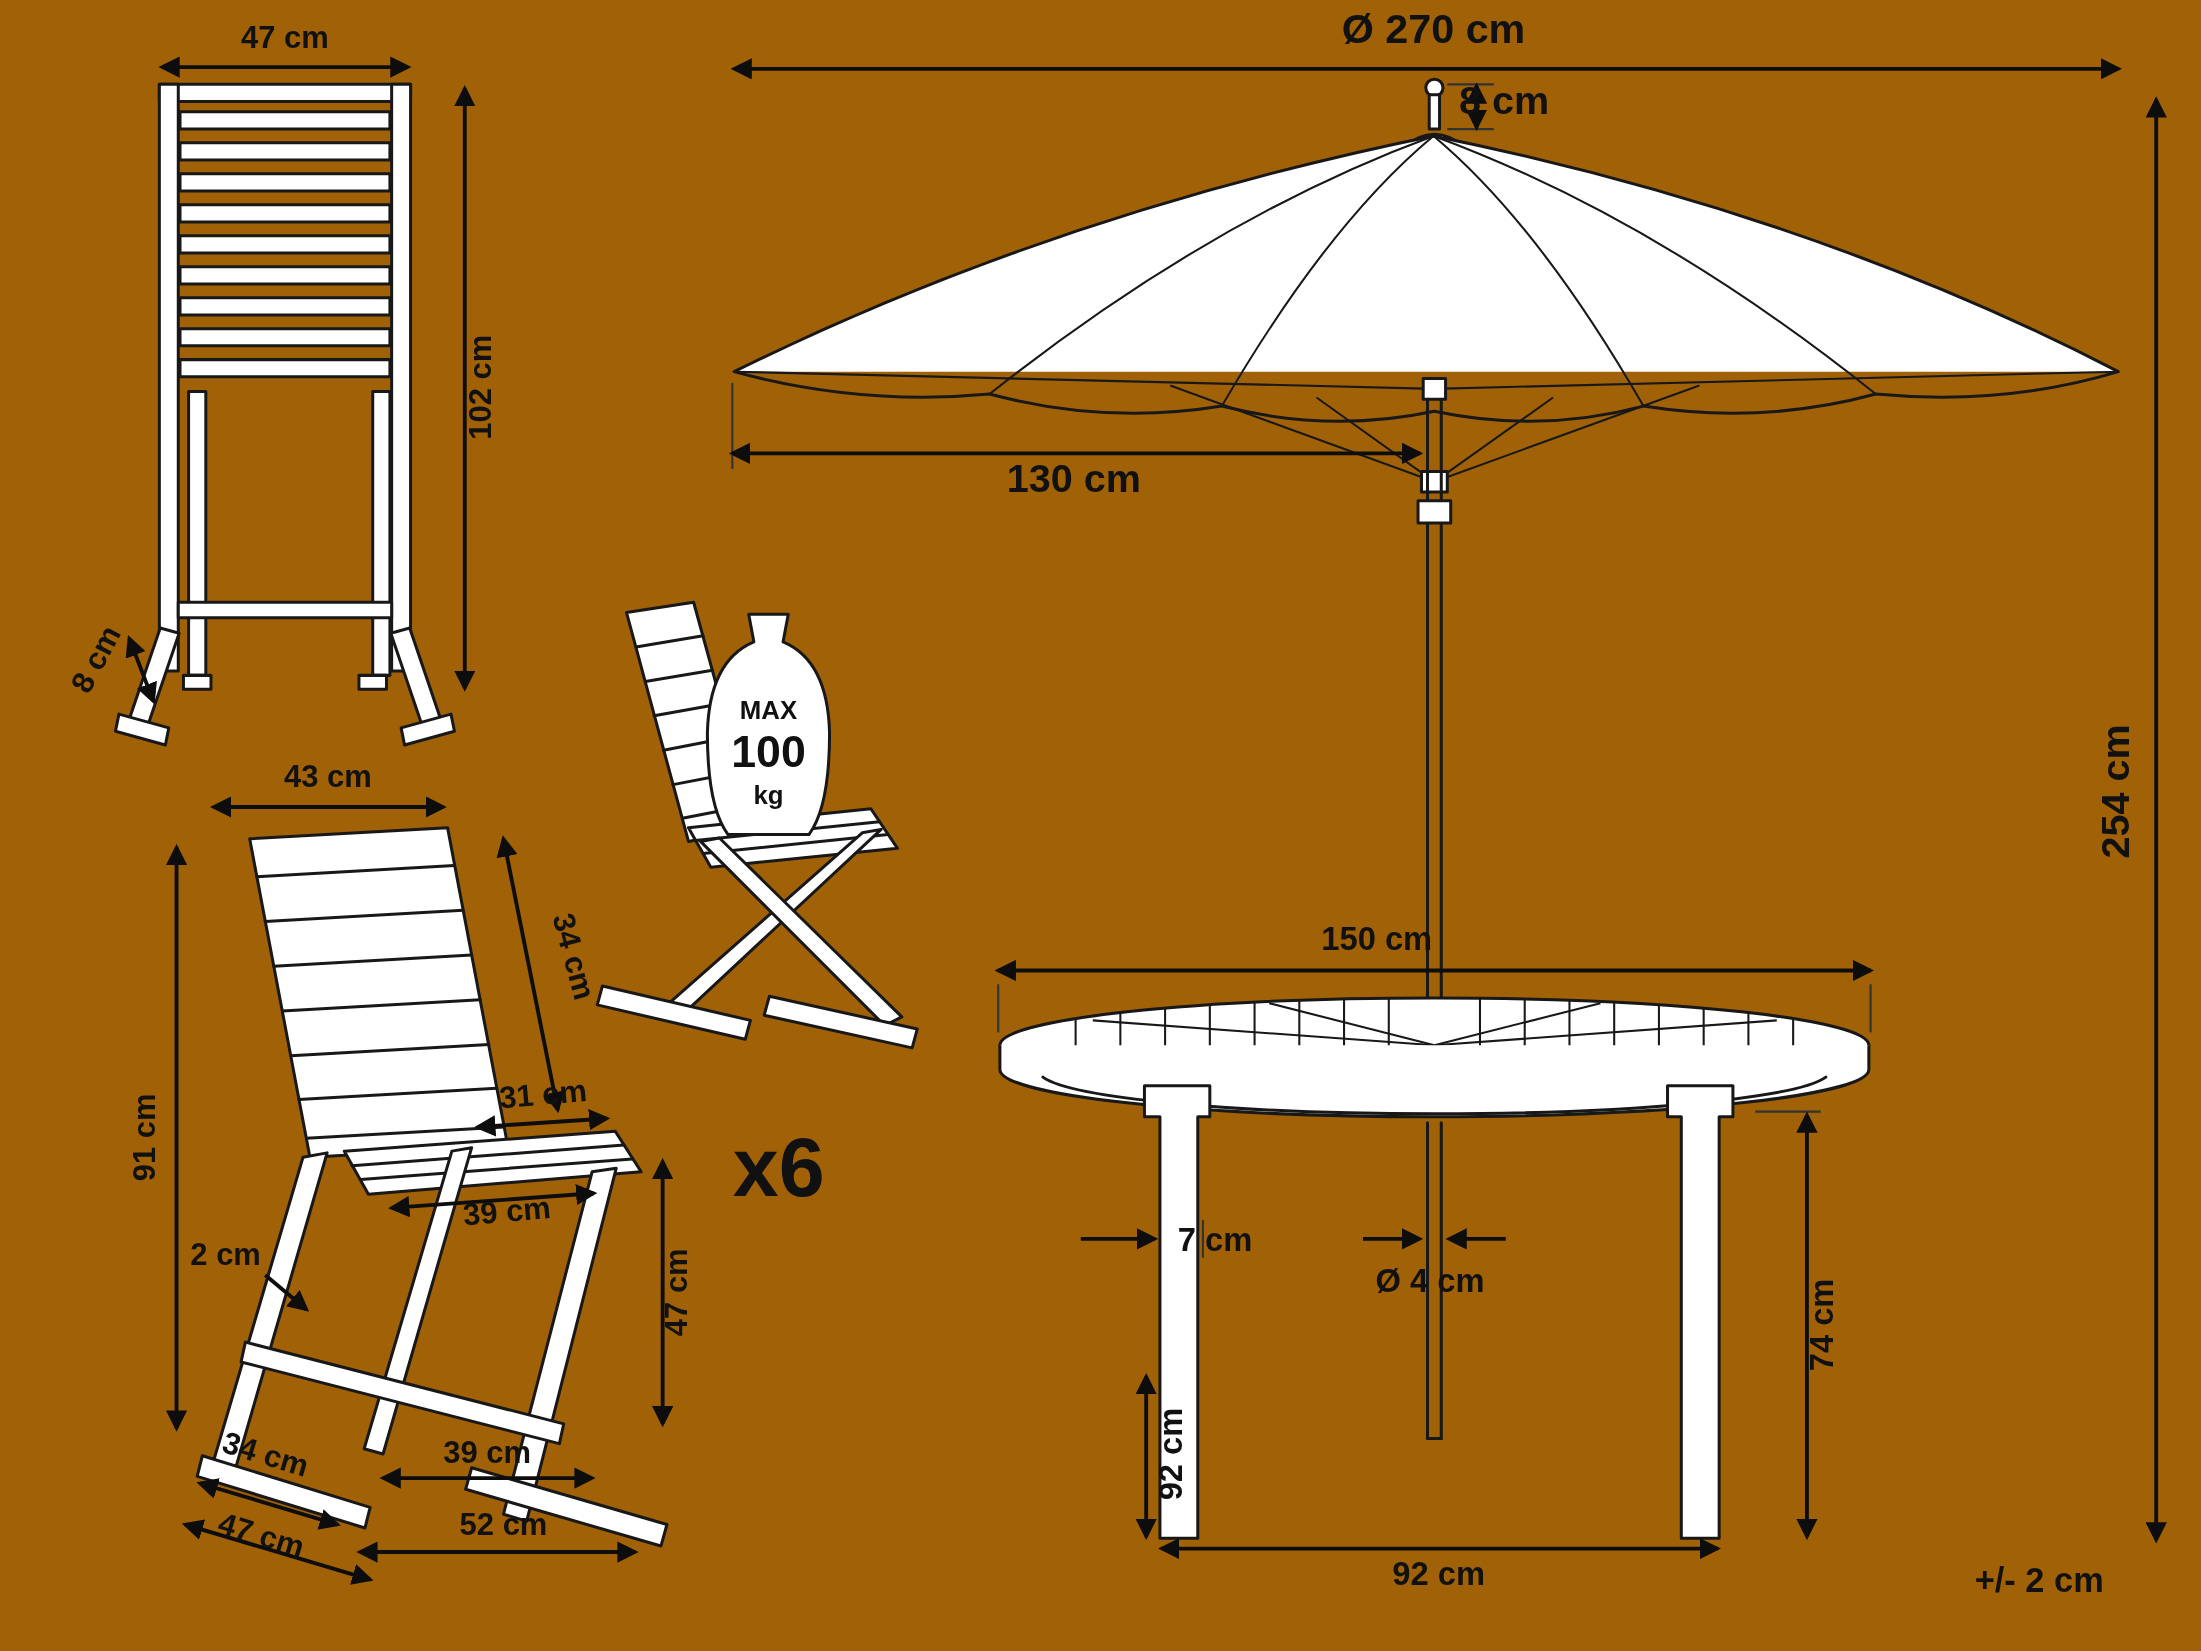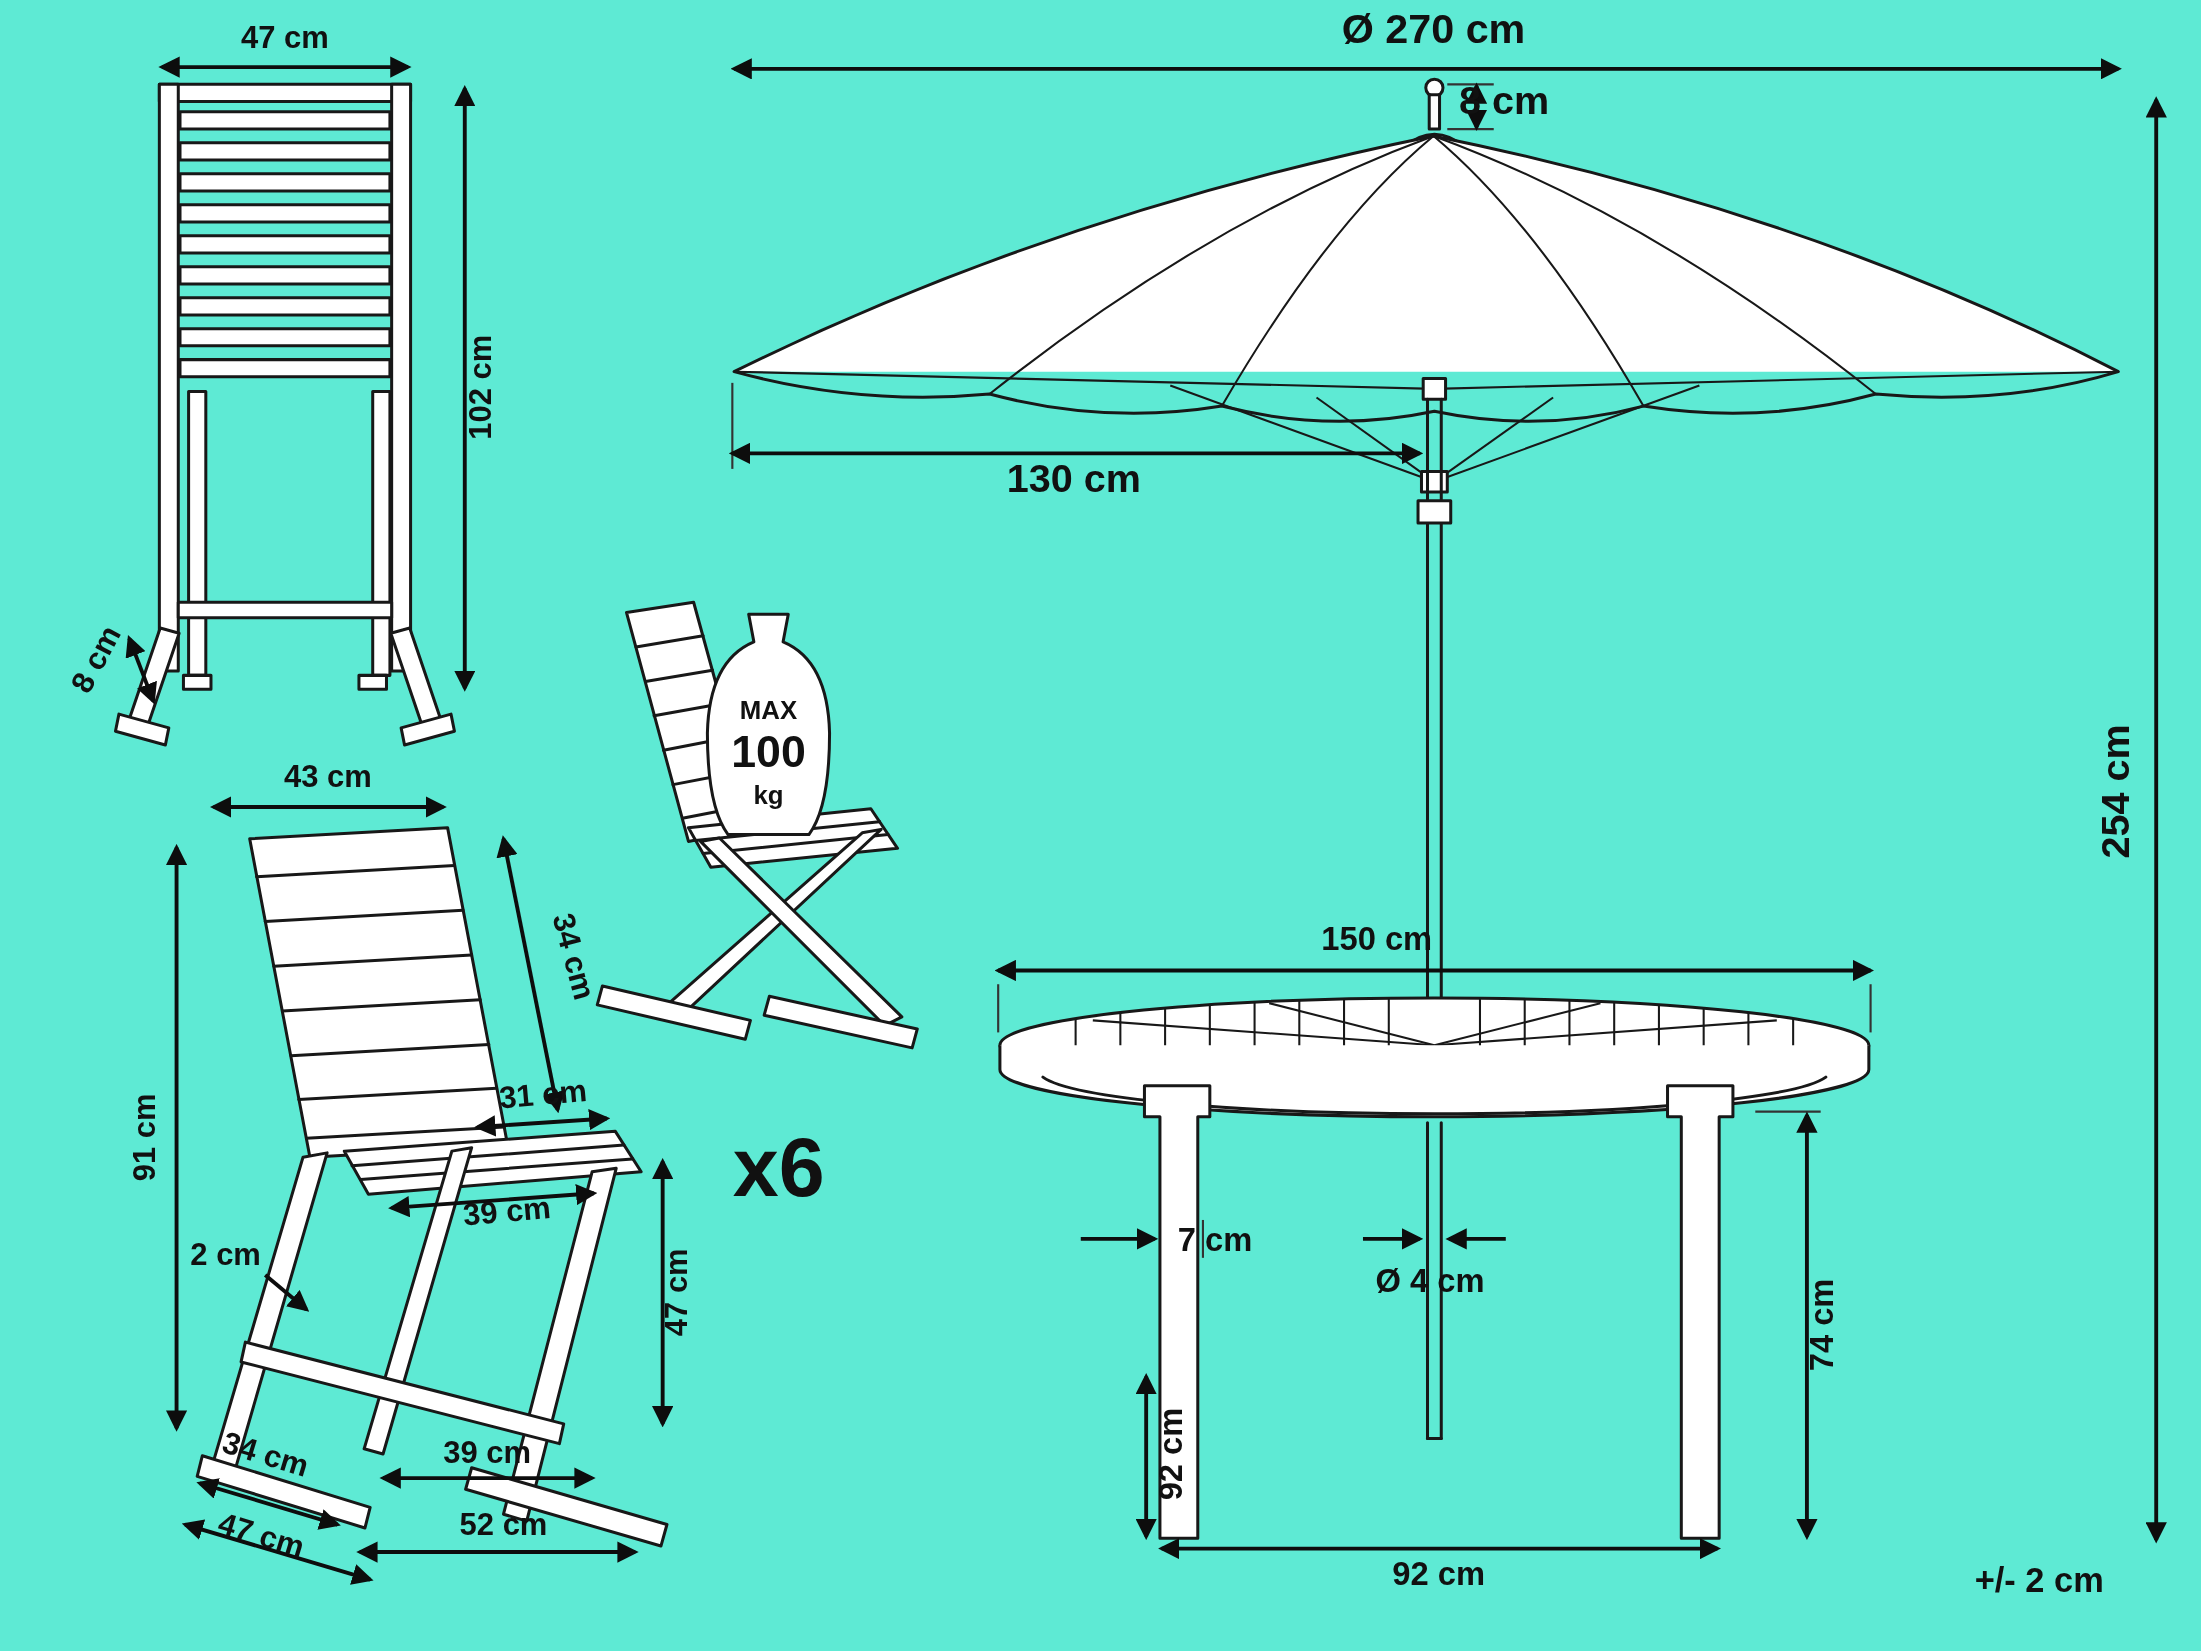--- a/index.html
+++ b/index.html
@@ -1,16 +1,16 @@
 <!DOCTYPE html>
 <html style="font-size:13.8px"><head>
 <meta charset="utf-8">
 <style>
   html,body{margin:0;padding:0;background:#ffffff;}
-  .canvas{width:2202px;height:1651px;background:#5eead4;position:relative;overflow:hidden;}
+  .canvas{width:2202px;height:1651px;background:#a16207;position:relative;overflow:hidden;}
   svg{display:block;}
   svg text{
     font-family:"Liberation Sans","DejaVu Sans",sans-serif;
     font-weight:bold;
     fill:#111111;
   }
   .furn{fill:none;stroke:#181818;stroke-width:3.5;stroke-linejoin:round;stroke-linecap:round;}
   .furnf{fill:#ffffff;stroke:#181818;stroke-width:3.5;stroke-linejoin:round;}
   .thin{fill:none;stroke:#181818;stroke-width:2.4;}
   .dimline{fill:none;stroke:#0d0d0d;stroke-width:4.5;}

